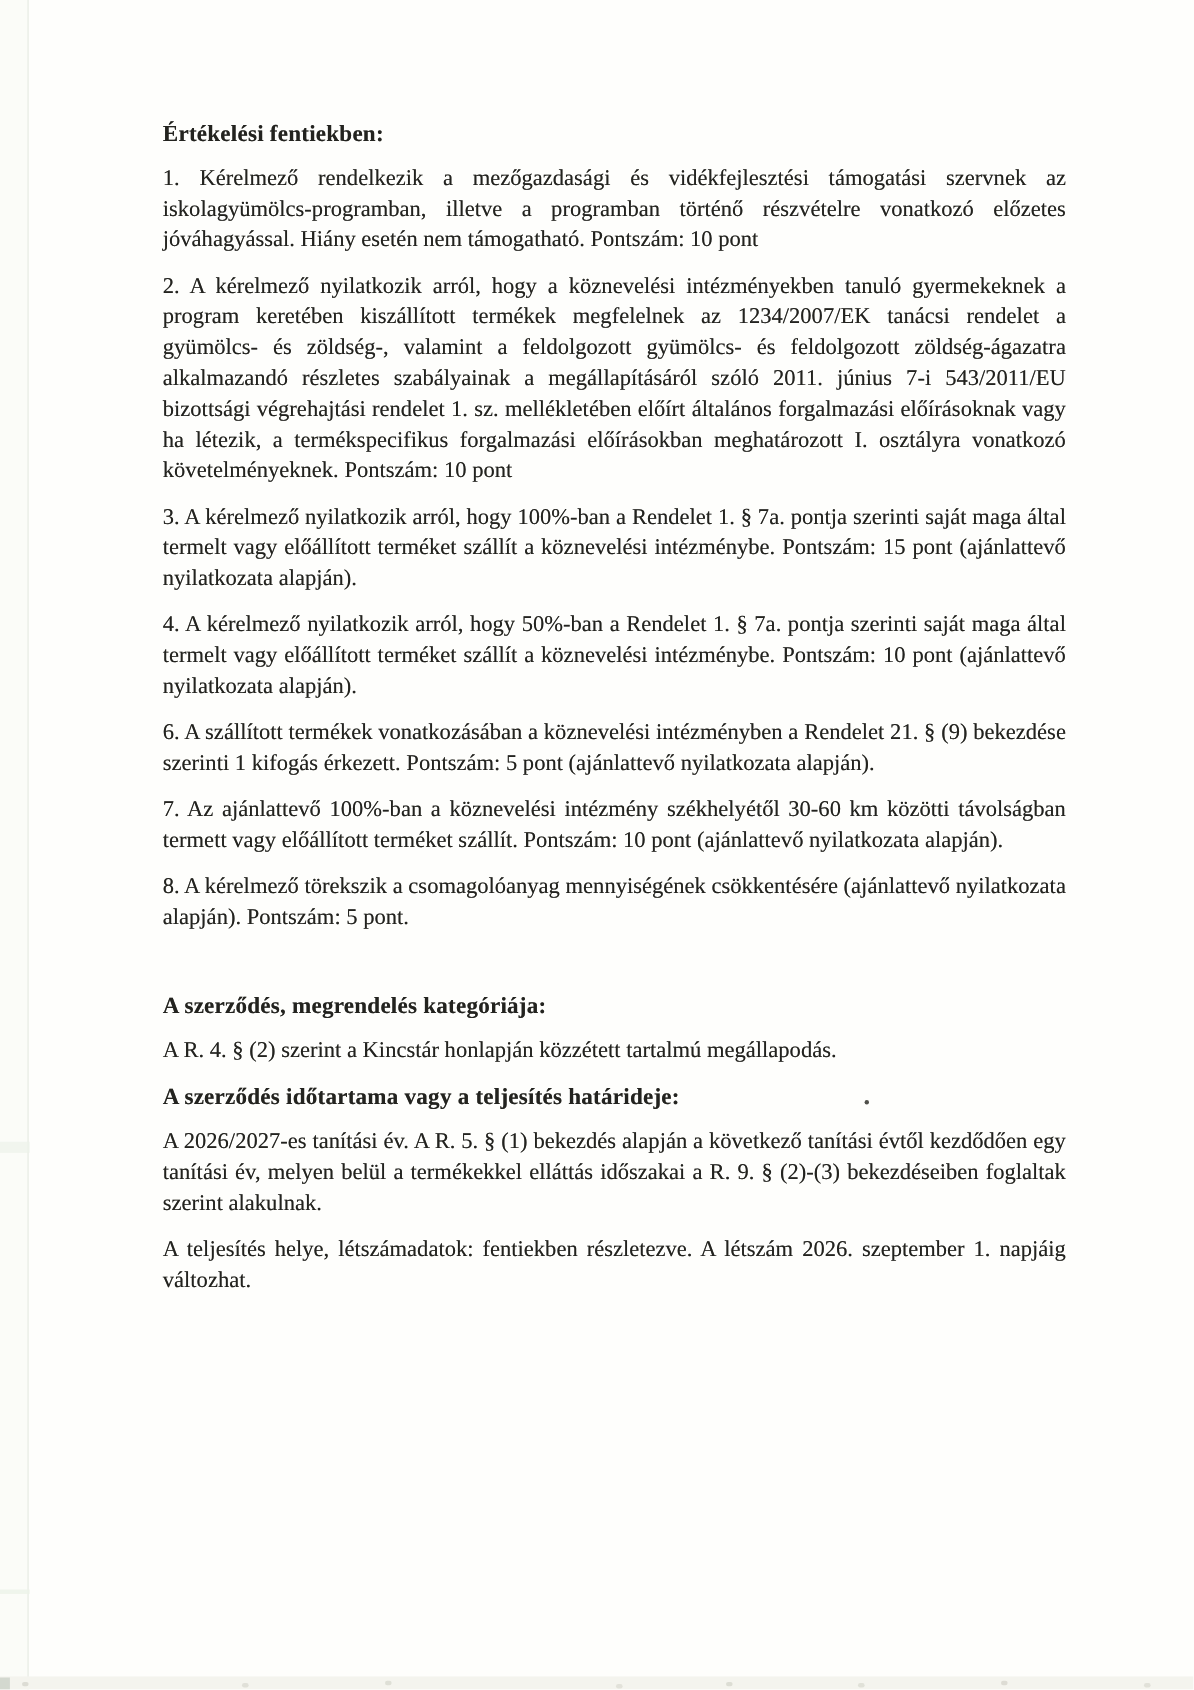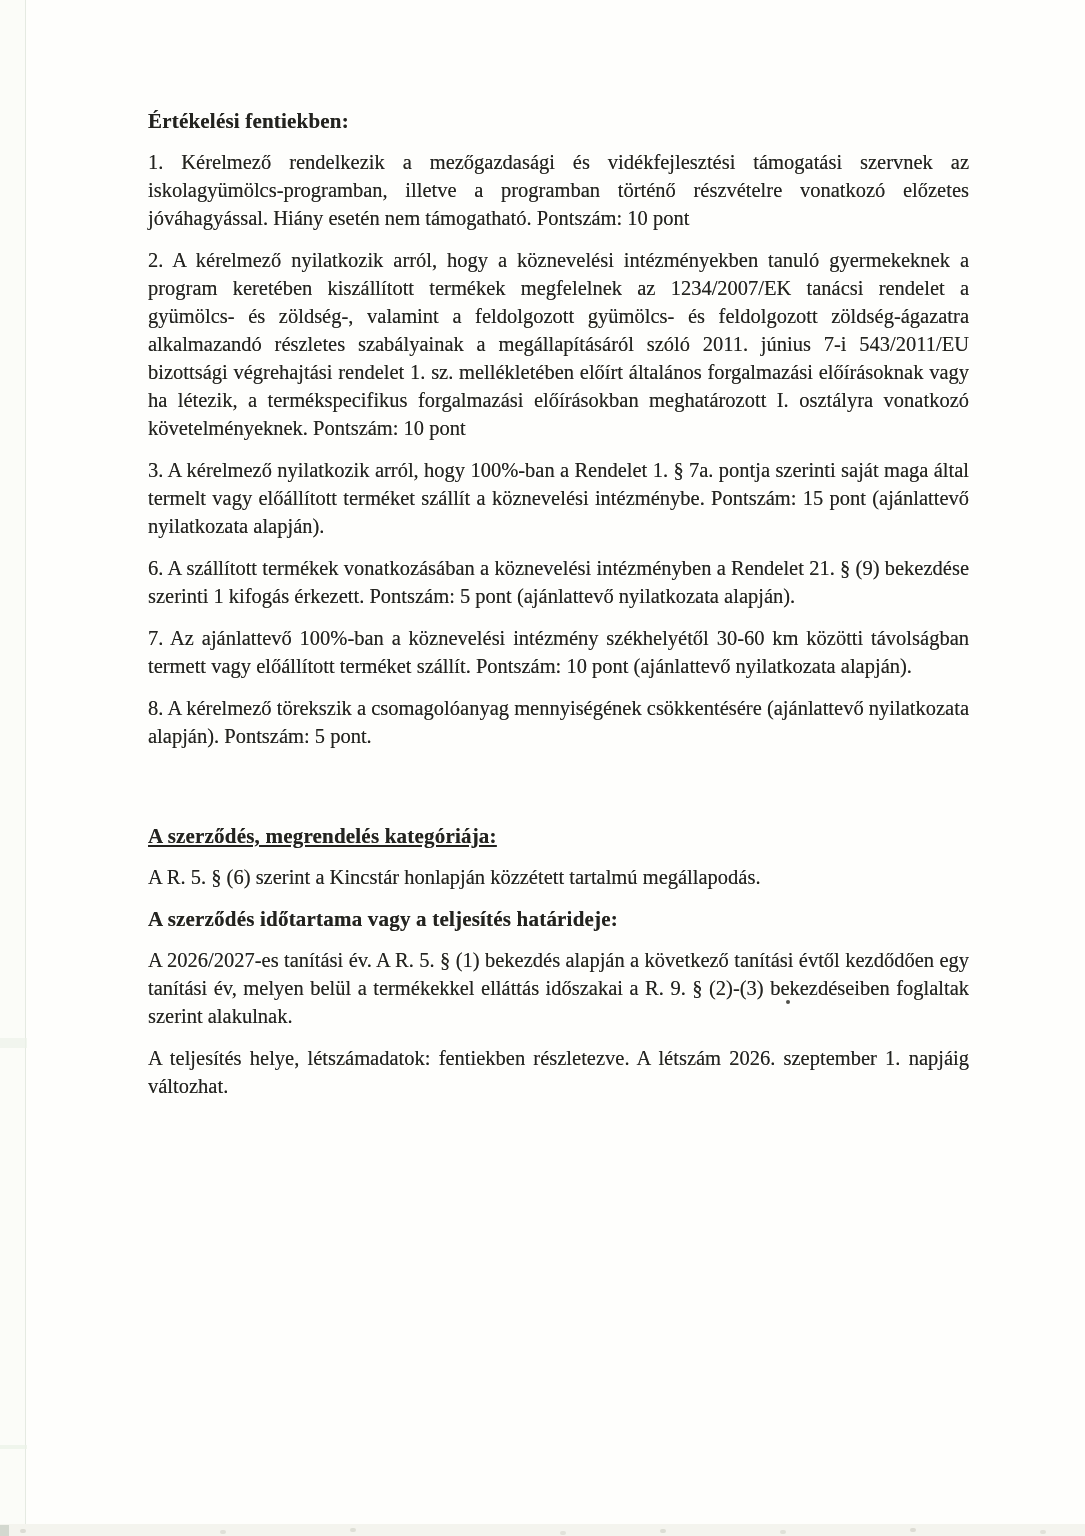--- a/index.html
+++ b/index.html
@@ -65,47 +65,48 @@
     margin-bottom:13px;letter-spacing:.2px;
   }
   p.crit{
     text-align:justify;
     margin-bottom:14px;
   }
   h2.sec{
     font-size:21px;font-weight:bold;line-height:28px;
     margin-bottom:13px;letter-spacing:.2px;
   }
-  h2.sec.gap{margin-top:72px;text-decoration:underline;}
+  h2.sec.gap{margin-top:52px;}
   p.plain{margin-bottom:14px;}
   p.last{margin-bottom:0;}
   strong{font-weight:normal;}
 </style>
 </head>
 <body>
 
 <div class="page">
 
   <div class="left-strip"></div>
   <div class="smudge s1"></div>
   <div class="smudge s2"></div>
 
   <div class="content">
 
     <h1>Értékelési fentiekben:</h1>
 
     <p class="crit">1. Kérelmező rendelkezik a mezőgazdasági és vidékfejlesztési támogatási szervnek az iskolagyümölcs-programban, illetve a programban történő részvételre vonatkozó előzetes jóváhagyással. Hiány esetén nem támogatható. Pontszám: 10 pont</p>
     <p class="crit">2. A kérelmező nyilatkozik arról, hogy a köznevelési intézményekben tanuló gyermekeknek a program keretében kiszállított termékek megfelelnek az 1234/2007/EK tanácsi rendelet a gyümölcs- és zöldség-, valamint a feldolgozott gyümölcs- és feldolgozott zöldség-ágazatra alkalmazandó részletes szabályainak a megállapításáról szóló 2011. június 7-i 543/2011/EU bizottsági végrehajtási rendelet 1. sz. mellékletében előírt általános forgalmazási előírásoknak vagy ha létezik, a termékspecifikus forgalmazási előírásokban meghatározott I. osztályra vonatkozó követelményeknek. Pontszám: 10 pont</p>
     <p class="crit">3. A kérelmező nyilatkozik arról, hogy 100%-ban a Rendelet 1. § 7a. pontja szerinti saját maga által termelt vagy előállított terméket szállít a köznevelési intézménybe. Pontszám: 15 pont (ajánlattevő nyilatkozata alapján).</p>
+    <p class="crit">4. A kérelmező nyilatkozik arról, hogy 50%-ban a Rendelet 1. § 7a. pontja szerinti saját maga által termelt vagy előállított terméket szállít a köznevelési intézménybe. Pontszám: 10 pont (ajánlattevő nyilatkozata alapján).</p>
     <p class="crit">6. A szállított termékek vonatkozásában a köznevelési intézményben a Rendelet 21. § (9) bekezdése szerinti 1 kifogás érkezett. Pontszám: 5 pont (ajánlattevő nyilatkozata alapján).</p>
     <p class="crit">7. Az ajánlattevő 100%-ban a köznevelési intézmény székhelyétől 30-60 km közötti távolságban termett vagy előállított terméket szállít. Pontszám: 10 pont (ajánlattevő nyilatkozata alapján).</p>
     <p class="crit">8. A kérelmező törekszik a csomagolóanyag mennyiségének csökkentésére (ajánlattevő nyilatkozata alapján). Pontszám: 5 pont.</p>
 
     <h2 class="sec gap">A szerződés, megrendelés kategóriája:</h2>
-    <p class="plain">A R. 5. § (6) szerint a Kincstár honlapján közzétett tartalmú megállapodás.</p>
+    <p class="plain">A R. 4. § (2) szerint a Kincstár honlapján közzétett tartalmú megállapodás.</p>
 
     <h2 class="sec">A szerződés időtartama vagy a teljesítés határideje:</h2>
     <p class="crit">A 2026/2027-es tanítási év. A R. 5. § (1) bekezdés alapján a következő tanítási évtől kezdődően egy tanítási év, melyen belül a termékekkel elláttás időszakai a R. 9. § (2)-(3) bekezdéseiben foglaltak szerint alakulnak.</p>
 
     <p class="crit last"><strong>A teljesítés helye, létszámadatok</strong><span>: fentiekben részletezve. A létszám 2026. szeptember 1. napjáig változhat.</span></p>
 
   </div>
 
   <div class="dot"></div>
   <div class="bottom-band"></div>

